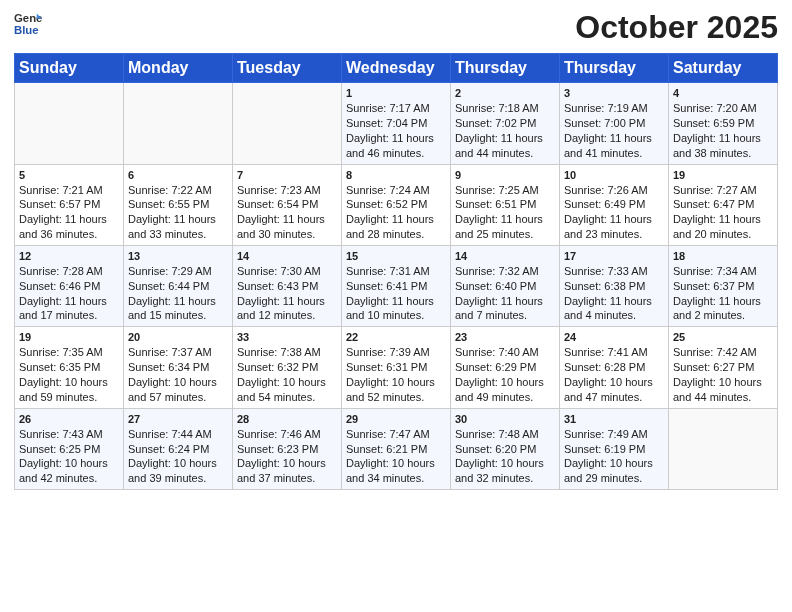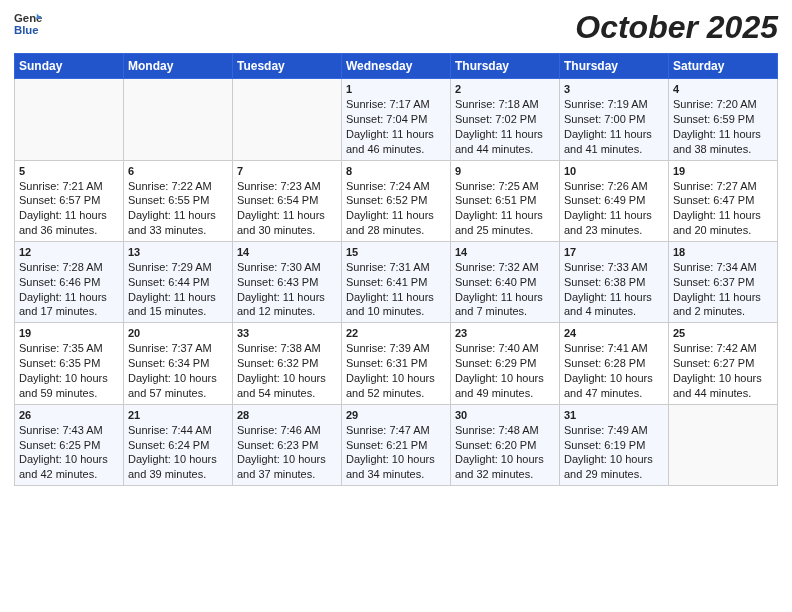--- a/index.html
+++ b/index.html
@@ -26,41 +26,40 @@
       display: flex;
       align-items: center;
       gap: 2px;
     }
     .logo-icon {
       width: 28px;
       height: 28px;
     }
     .title-block {
       text-align: right;
-      font-style: italic;
     }
     .month-title {
       font-size: 32px;
       font-weight: bold;
       color: #222;
       line-height: 1.1;
     }
     .subtitle {
       font-size: 13px;
       color: #444;
     }
     table {
       width: 100%;
       border-collapse: collapse;
       table-layout: fixed;
     }
     thead tr th {
       background: #2255cc;
       color: #fff;
-      font-size: 12px;
+      font-size: 16px;
       font-weight: bold;
       padding: 5px 4px;
       text-align: left;
       border: 1px solid #3366dd;
     }
     tbody tr td {
       border: 1px solid #ccc;
       vertical-align: top;
       padding: 4px 4px 3px 4px;
       font-size: 9.5px;
@@ -229,21 +228,21 @@
             <span class="day-number">25</span>
             <div class="day-info">Sunrise: 7:42 AM<br>Sunset: 6:27 PM<br>Daylight: 10 hours<br>and 44 minutes.</div>
           </td>
         </tr>
         <tr>
           <td>
             <span class="day-number">26</span>
             <div class="day-info">Sunrise: 7:43 AM<br>Sunset: 6:25 PM<br>Daylight: 10 hours<br>and 42 minutes.</div>
           </td>
           <td>
-            <span class="day-number">21</span>
+            <span class="day-number">27</span>
             <div class="day-info">Sunrise: 7:44 AM<br>Sunset: 6:24 PM<br>Daylight: 10 hours<br>and 39 minutes.</div>
           </td>
           <td>
             <span class="day-number">28</span>
             <div class="day-info">Sunrise: 7:46 AM<br>Sunset: 6:23 PM<br>Daylight: 10 hours<br>and 37 minutes.</div>
           </td>
           <td>
             <span class="day-number">29</span>
             <div class="day-info">Sunrise: 7:47 AM<br>Sunset: 6:21 PM<br>Daylight: 10 hours<br>and 34 minutes.</div>
           </td>

